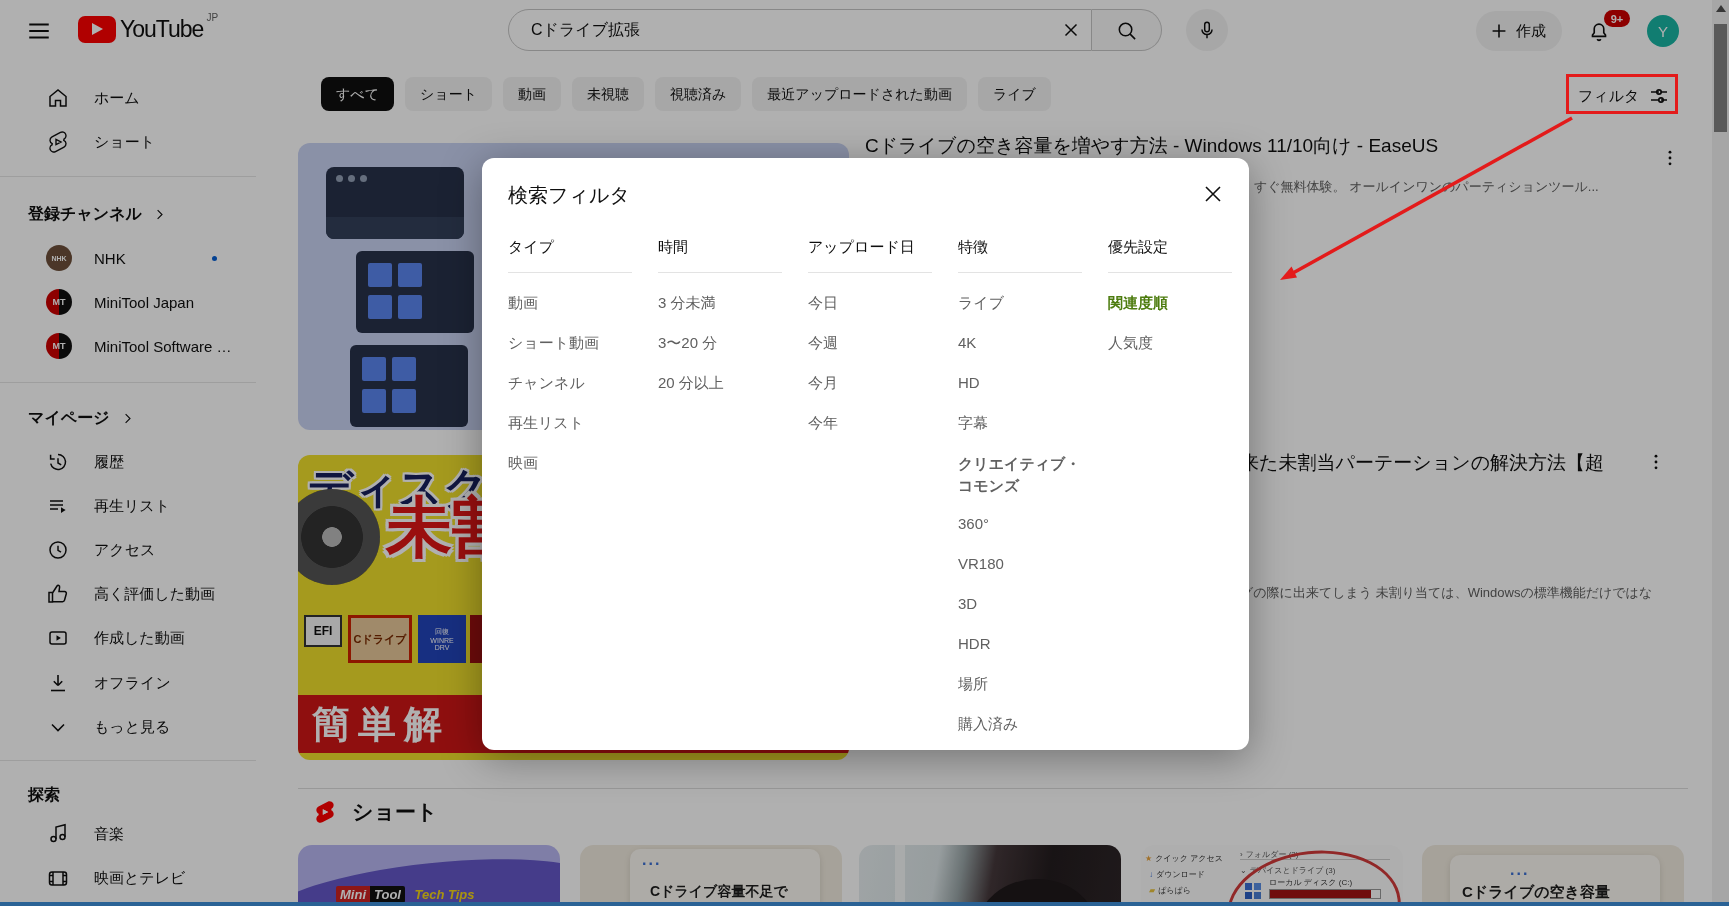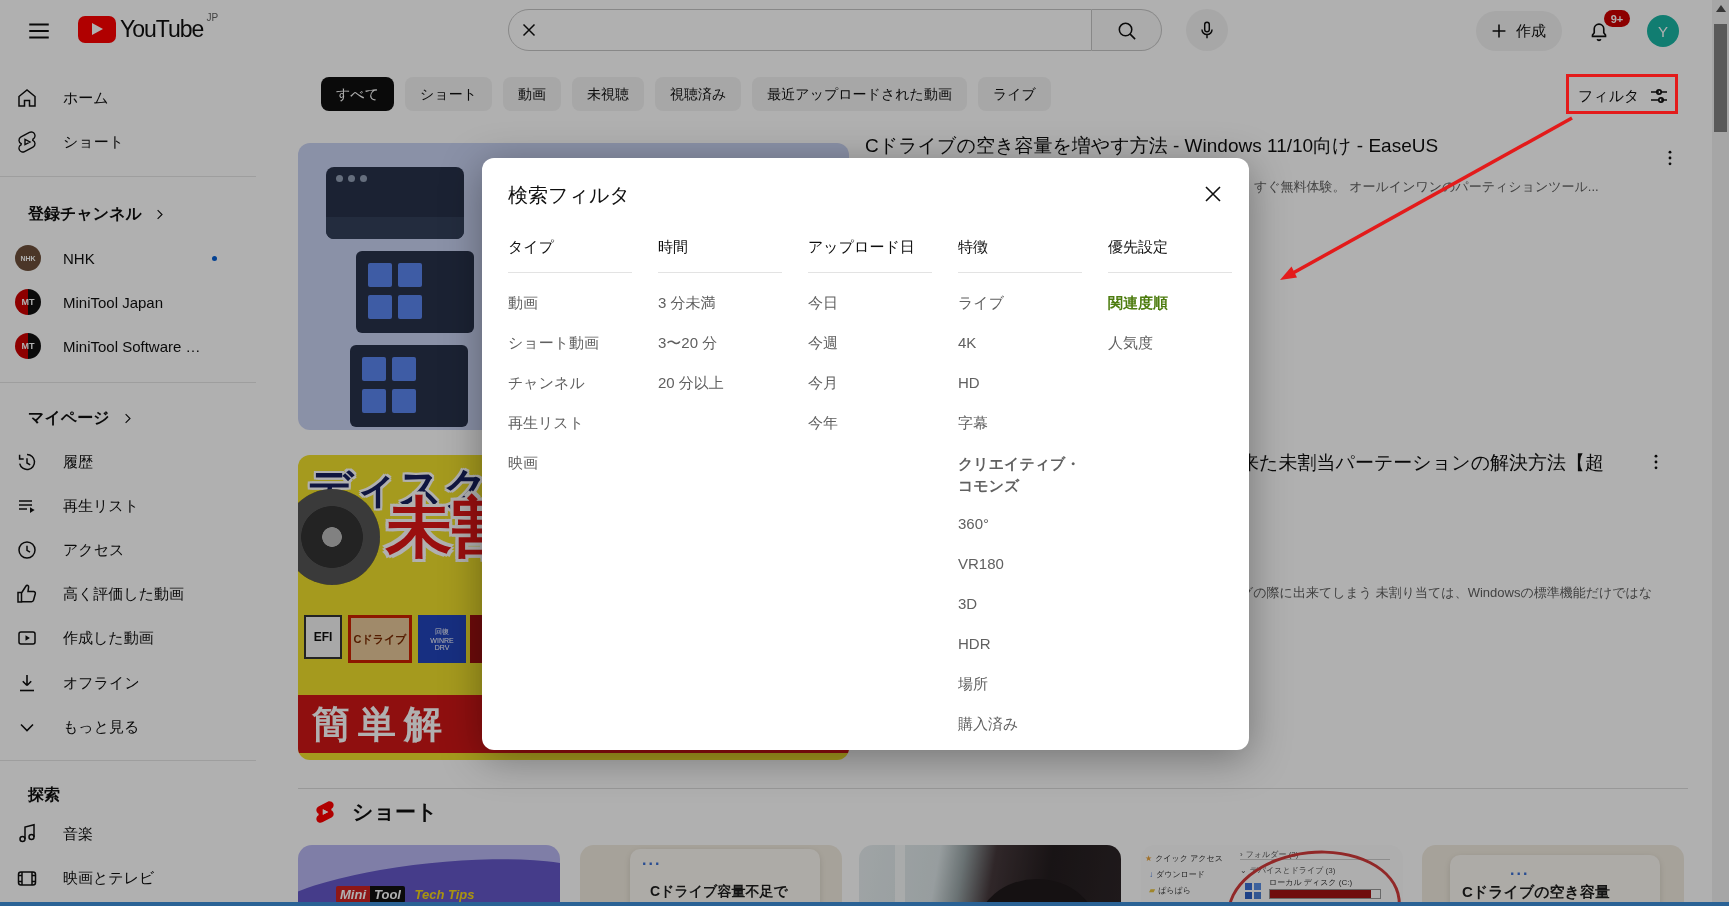--- a/index.html
+++ b/index.html
@@ -28,21 +28,21 @@
      background:#f2f2f2;display:flex;align-items:center;justify-content:center;cursor:pointer;}
   .create-btn{position:absolute;left:1476px;top:11px;height:40px;padding:0 16px 0 12px;border-radius:20px;
      background:#f2f2f2;display:flex;align-items:center;gap:6px;font-size:15px;cursor:pointer;}
   .bell{position:absolute;left:1586px;top:18px;width:26px;height:26px;cursor:pointer;}
   .bell-badge{position:absolute;left:1604px;top:10px;min-width:18px;height:17px;padding:0 4px;border-radius:9px;
      background:#cc0000;color:#fff;font-size:11px;font-weight:600;display:flex;align-items:center;justify-content:center;}
   .avatar{position:absolute;left:1647px;top:15px;width:32px;height:32px;border-radius:50%;
      color:#fff;font-size:15px;display:flex;align-items:center;justify-content:center;cursor:pointer;}
   
   .srow{position:absolute;left:0;width:256px;height:44px;display:flex;align-items:center;
-     padding-left:15px;box-sizing:border-box;cursor:pointer;}
+     padding-left:46px;box-sizing:border-box;cursor:pointer;}
   .sicon{width:24px;height:24px;margin-right:24px;flex:none;}
   .slabel{font-size:15px;white-space:nowrap;}
   .shead{position:absolute;left:28px;font-size:16px;font-weight:600;display:flex;align-items:center;gap:10px;cursor:pointer;}
   .sdivider{position:absolute;left:0;width:256px;height:1px;background:#e5e5e5;}
   .chan-avatar{width:26px;height:26px;border-radius:50%;margin-right:22px;flex:none;
      display:flex;align-items:center;justify-content:center;color:#fff;font-weight:700;}
   .newdot{position:absolute;left:212px;width:5px;height:5px;border-radius:50%;background:#065fd4;}
   
   .chips{position:absolute;left:299px;top:77px;display:flex;gap:11px;z-index:2;padding-left:22px;}
   .chip{height:34px;line-height:34px;padding:0 15px;border-radius:8px;background:#f2f2f2;
@@ -106,20 +106,21 @@
       <svg viewBox="0 0 24 24" width="26" height="26" fill="none" stroke="#0f0f0f" stroke-width="1.7">
           <path d="M3 6h18M3 12h18M3 18h18"></path>
         </svg>
     </div>
     <div class="logo">
       <div class="logo-badge"></div>
       <div class="logo-text">YouTube</div>
       <div class="logo-jp">JP</div>
     </div>
     <div class="searchbox">
+      <input value="Cドライブ拡張" style="">
       <div class="search-clear">
         <svg viewBox="0 0 24 24" width="22" height="22" fill="none" stroke="#0f0f0f" stroke-width="1.6">
             <path d="M6 6l12 12M18 6 6 18"></path>
           </svg>
       </div>
     </div>
     <div class="search-btn">
       <span>
         <svg viewBox="0 0 24 24" width="23" height="23" fill="none" stroke="#0f0f0f" stroke-width="1.6">
             <circle cx="11" cy="11" r="6.5"></circle>
@@ -337,21 +338,21 @@
         <circle cx="12" cy="12" r="1.7"></circle>
         <circle cx="12" cy="19" r="1.7"></circle>
       </svg>
   </div>
   <div class="vdesc" style="left:1254px;top:178px;">すぐ無料体験。 オールインワンのパーティションツール...</div>
 
   <div class="thumb2">
     <div class="abs outline-dark" style="left:10px;top:4px;font-size:44px;font-weight:700;white-space:nowrap;">ディスクグ</div>
     <div class="hdd"></div>
     <div class="abs outline-red" style="left:88px;top:28px;font-size:66px;font-weight:700;white-space:nowrap;">未割</div>
-    <div class="miniblock" style="left:6px;top:160px;width:38px;height:44px;background:#f4f4f4;border:2px solid #333;font-size:12px;font-weight:700;">EFI</div>
+    <div class="miniblock" style="left:6px;top:160px;width:38px;height:32px;background:#f4f4f4;border:2px solid #333;font-size:12px;font-weight:700;">EFI</div>
     <div class="miniblock" style="left:50px;top:160px;width:64px;height:48px;background:#e8c89a;border:3px solid #cc2200;font-size:11px;font-weight:700;color:#7a2a00;">Cドライブ</div>
     <div class="miniblock" style="left:120px;top:160px;width:48px;height:48px;background:#2244bb;color:#fff;font-size:7px;flex-direction:column;">
       <span>回復</span>
         <span>WINRE</span>
         <span>DRV</span>
     </div>
     <div class="miniblock" style="left:172px;top:160px;width:26px;height:48px;background:#a01010;"></div>
     <div class="banner">簡単解</div>
   </div>
   <div class="vtitle" style="left:1240px;top:450px;">来た未割当パーテーションの解決方法【超</div>

